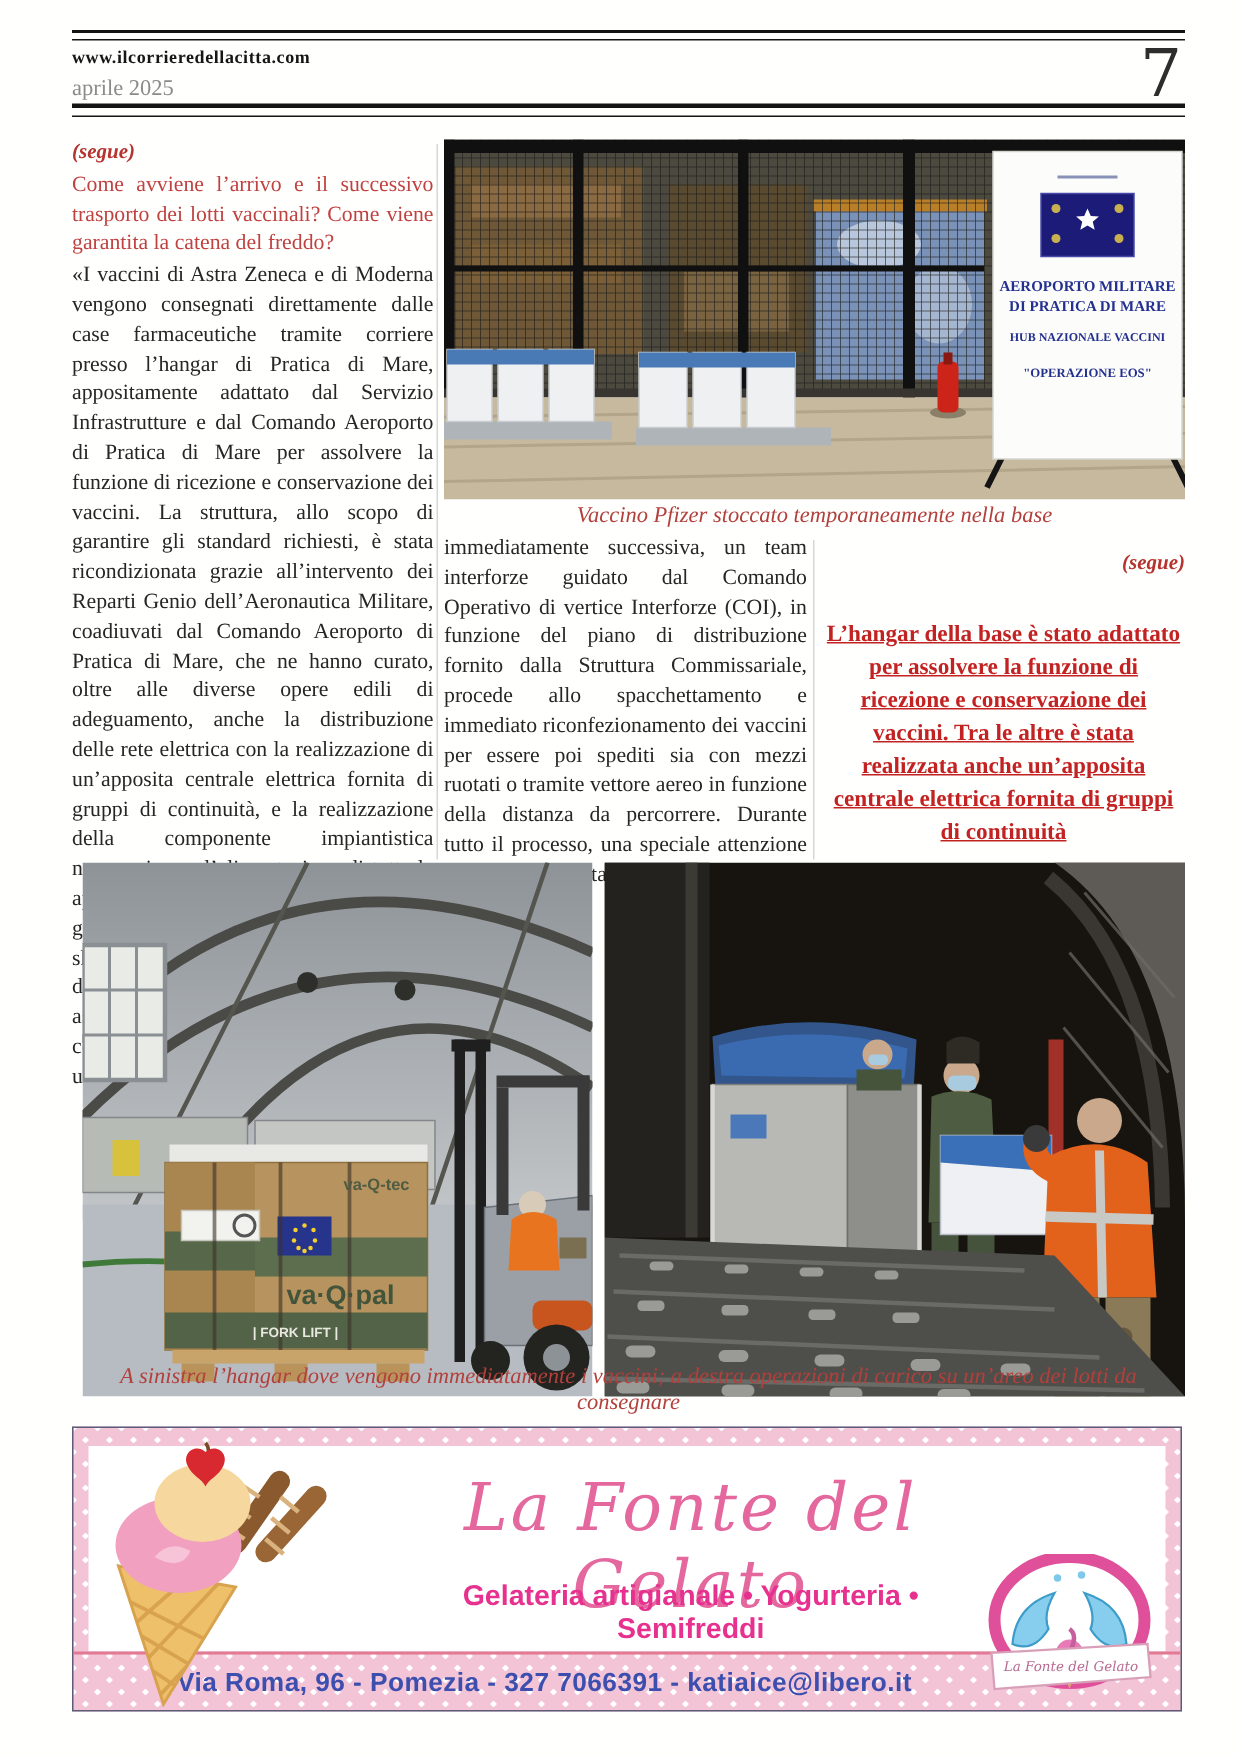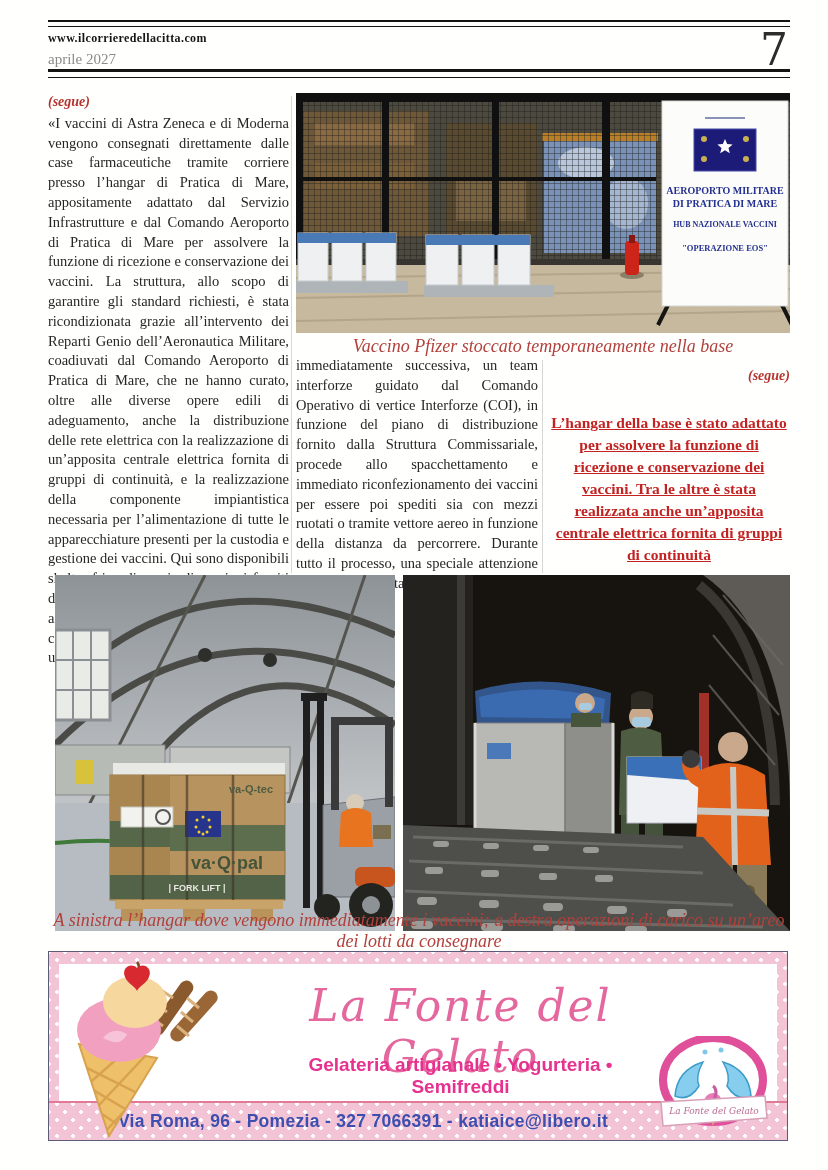--- a/index.html
+++ b/index.html
@@ -19,21 +19,21 @@
   #col1{left:48px;top:92px;width:241px;}
   #col2{left:296px;top:356px;width:242px;}
   #col3{left:548px;top:356px;width:242px;}
   .vrule{position:absolute;width:1px;background:#d7d7d7;}
   .segue{color:#b5342f;font-style:italic;font-weight:bold;font-size:14px;margin:0 0 2px 0;}
   .question{color:#bf4140;margin:0 0 1px 0;}
   .body-p{margin:0;}
   .segue-right{color:#b5342f;font-style:italic;font-weight:bold;font-size:14px;text-align:right;margin:10px 0 0 0;}
   .pullquote{margin:26px 0 0 0;color:#c32222;font-weight:bold;font-size:15.5px;line-height:22px;
              text-align:center;text-decoration:underline;}
-  .caption{position:absolute;text-align:center;color:#b2403c;font-style:italic;font-size:18px;}
+  .caption{position:absolute;text-align:center;color:#b2403c;font-style:italic;font-size:15px;}
   #cap1{left:296px;top:336px;width:494px;}
   #cap2{left:48px;top:910px;width:742px;}
   
   .photo{position:absolute;display:block;}
   
   #ad{position:absolute;left:48px;top:951px;width:740px;height:190px;border:1px solid #5c5c78;
       background-color:#f3c3d6;
       background-image:radial-gradient(#ffffff 1.7px, rgba(255,255,255,0) 1.8px),
                        radial-gradient(#ffffff 1.7px, rgba(255,255,255,0) 1.8px);
       background-size:16px 16px;background-position:0 0,8px 8px;box-sizing:border-box;}
@@ -48,26 +48,27 @@
                font-family:"Liberation Sans", sans-serif;font-weight:bold;font-size:19px;color:#e6318f;}
   .absvg{position:absolute;}
 </style>
 </head>
 <body>
 
 <div id="page">
 
   <div class="rule rule-top"></div>
   <div class="site">www.ilcorrieredellacitta.com</div>
-  <div class="date">aprile 2027</div>
+  <div class="date">aprile 2025</div>
   <div class="pagenum">7</div>
   <div class="rule rule-head"></div>
 
   <div id="col1" class="col">
     <p class="segue">(segue)</p>
+    <p class="question">Come avviene l’arrivo e il successivo trasporto dei lotti vaccinali? Come viene garantita la catena del freddo?</p>
     <p class="body-p">«I vaccini di Astra Zeneca e di Moderna vengono consegnati direttamente dalle case farmaceutiche tramite corriere presso l’hangar di Pratica di Mare, appositamente adattato dal Servizio Infrastrutture e dal Comando Aeroporto di Pratica di Mare per assolvere la funzione di ricezione e conservazione dei vaccini. La struttura, allo scopo di garantire gli standard richiesti, è stata ricondizionata grazie all’intervento dei Reparti Genio dell’Aeronautica Militare, coadiuvati dal Comando Aeroporto di Pratica di Mare, che ne hanno curato, oltre alle diverse opere edili di adeguamento, anche la distribuzione delle rete elettrica con la realizzazione di un’apposita centrale elettrica fornita di gruppi di continuità, e la realizzazione della componente impiantistica necessaria per l’alimentazione di tutte le apparecchiature presenti per la custodia e gestione dei vaccini. Qui sono disponibili shelter frigo di ampie dimensioni forniti dalla Struttura Commissariale idonei ad assicurare l’immagazzinamento e la conservazione degli stock consegnati. In una fase</p>
   </div>
   <div class="vrule" style="left:291px;top:96px;height:477px;"></div>
 
   <svg class="photo" style="left:296px;top:93px;" width="494" height="240" viewBox="0 0 494 240">
     <defs>
       <pattern id="mesh" width="6" height="6" patternUnits="userSpaceOnUse">
         <path d="M0 0H6M0 0V6" stroke="#1a1a18" stroke-width="1" opacity="0.8"></path>
       </pattern>
     </defs>

